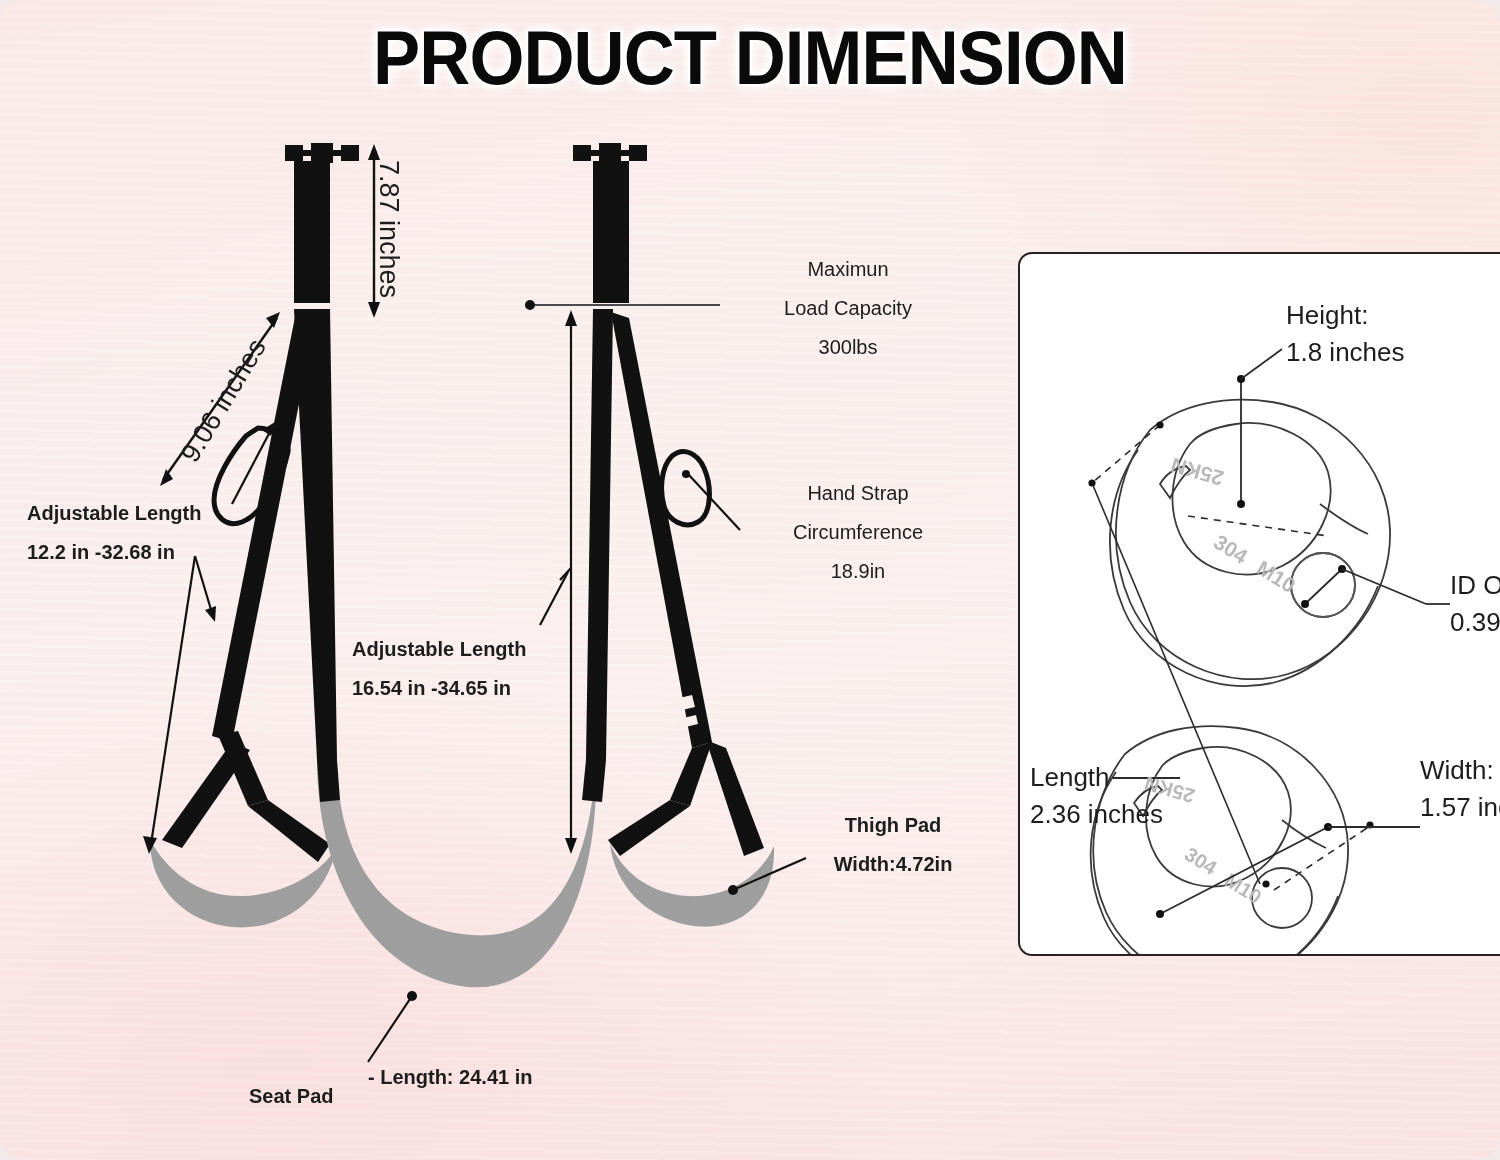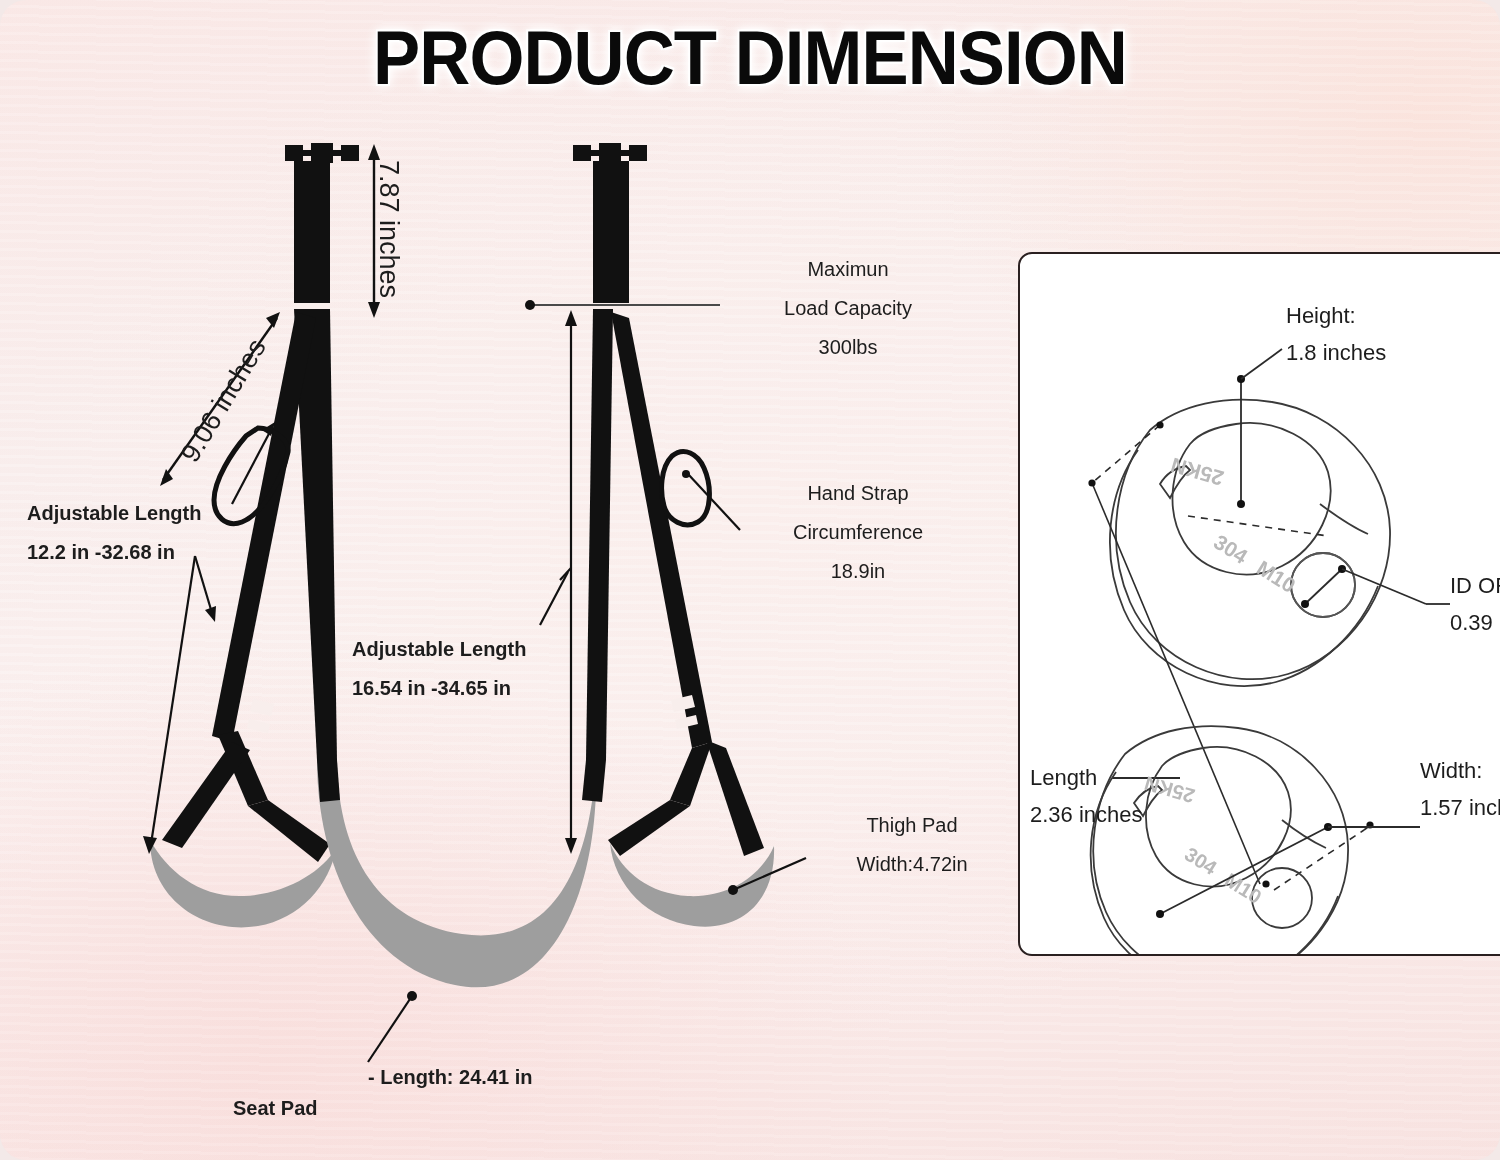--- a/index.html
+++ b/index.html
@@ -95,21 +95,21 @@
     background: #ffffff;
     border: 2px solid #2a2020;
     border-radius: 14px;
     box-sizing: border-box;
     overflow: hidden;
   }
   #inset-svg { position: absolute; left: 0; top: 0; }
   .inset-anno {
     position: absolute;
     color: #1d1d1d;
-    font-size: 22px;
+    font-size: 26px;
     line-height: 37px;
     white-space: nowrap;
   }
 
   #main-svg { position: absolute; left: 0; top: 0; }
 </style>
 </head>
 <body>
 
 <div id="page">
@@ -273,26 +273,26 @@
     <div>Load Capacity</div>
     <div>300lbs</div>
   </div>
 
   <div class="anno center" style="left:738px; top:474px; width:240px;">
     <div>Hand Strap</div>
     <div>Circumference</div>
     <div>18.9in</div>
   </div>
 
-  <div class="anno center" style="left:812px; top:806px; width:200px;">
+  <div class="anno center" style="left:793px; top:806px; width:200px;font-weight:bold;">
     <div>Thigh Pad</div>
     <div>Width:4.72in</div>
   </div>
 
-  <div class="anno left" style="left:233px; top:1077px;margin-top:12px;">Seat Pad</div>
+  <div class="anno left" style="left:249px; top:1077px;">Seat Pad</div>
 
   <div class="anno left" style="left:368px; top:1058px;">
     <div>- Length: 24.41 in</div>
   </div>
 
   <div id="inset-panel">
 
     <svg id="inset-svg" width="520" height="704" viewBox="0 0 520 704">
 
       <g fill="none" stroke="#3a3a3a" stroke-width="1.8">

